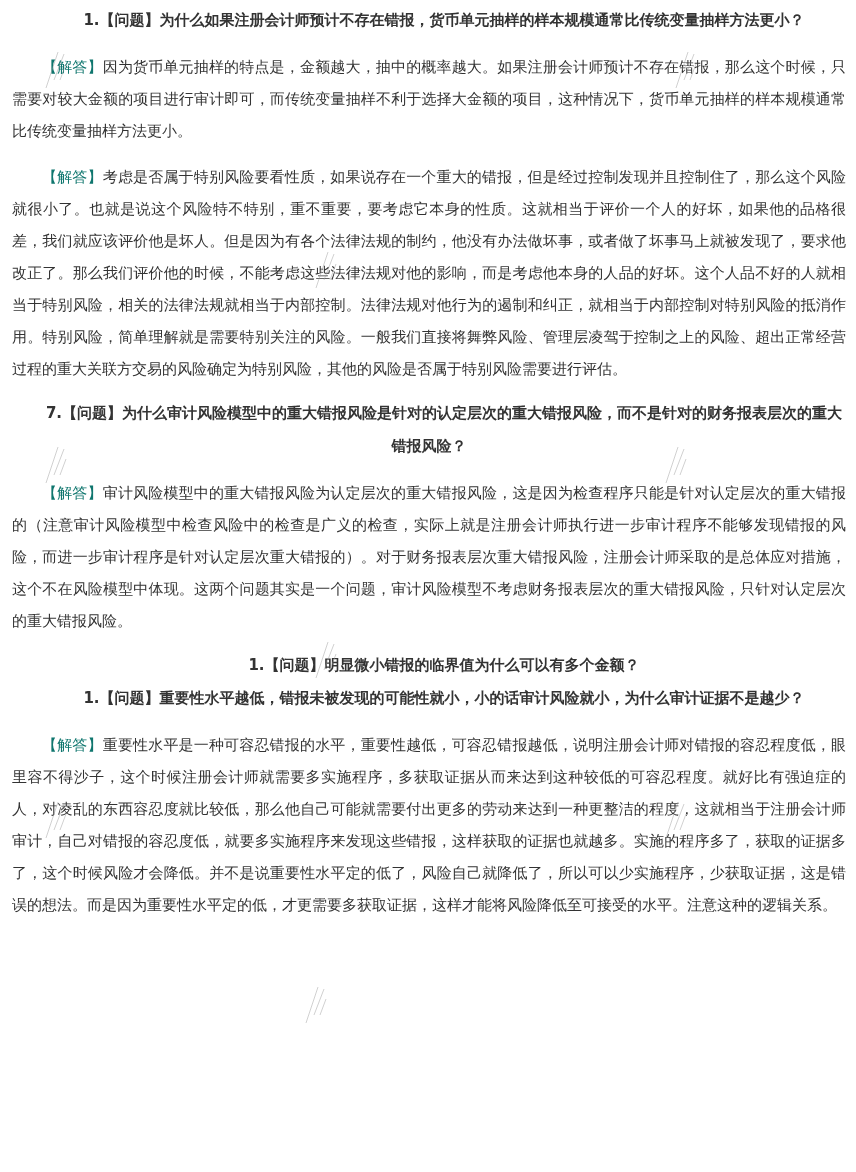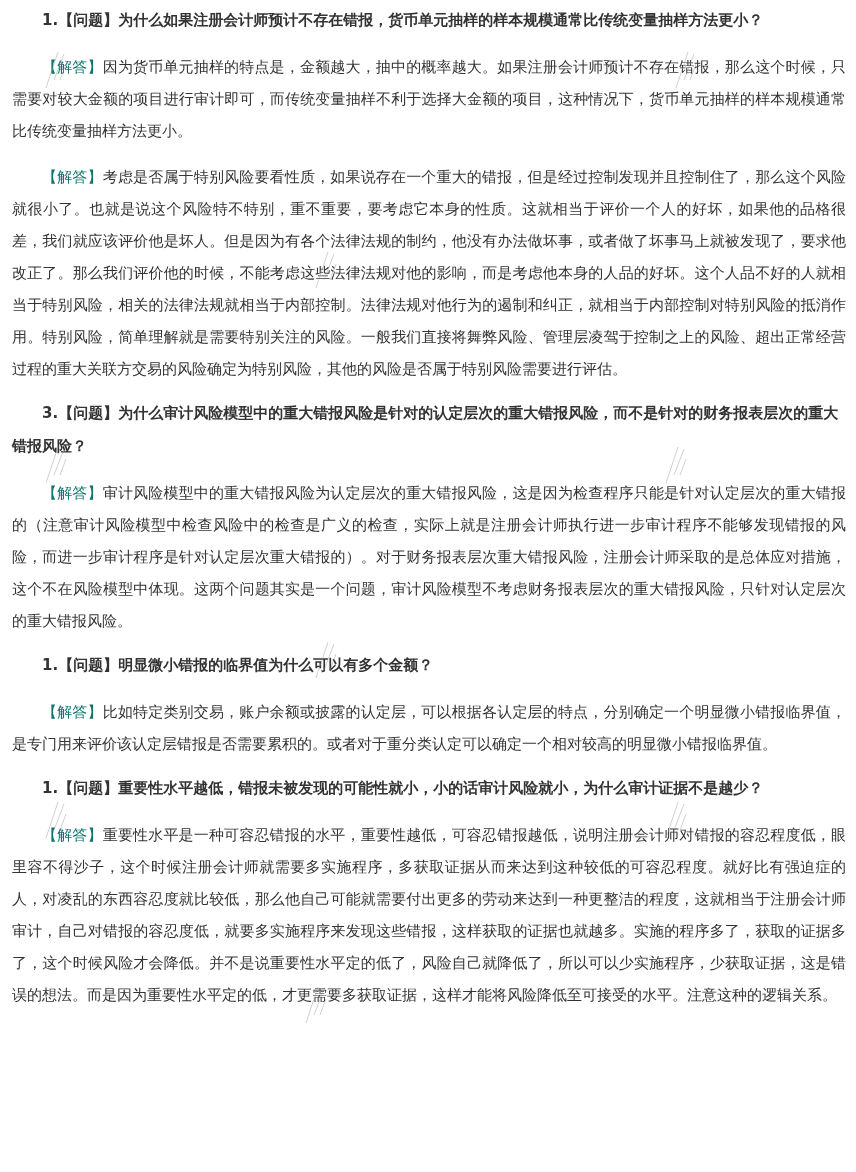--- a/index.html
+++ b/index.html
@@ -14,20 +14,21 @@
   .doc {
     padding: 0 10px 0 12px;
   }
   .q {
     font-size: 15px;
     font-weight: bold;
     color: #333333;
     line-height: 33px;
     margin: 0;
     text-indent: 30px;
+    text-align: center;
   }
   .q.first { margin-top: 4px; }
   .a {
     font-size: 15px;
     color: #333333;
     line-height: 32px;
     margin: 14px 0 12px 0;
     text-indent: 30px;
     text-align: justify;
   }
@@ -44,25 +45,24 @@
 </head>
 <body>
 
 <div class="doc">
 
   <p class="q first">1.【问题】为什么如果注册会计师预计不存在错报，货币单元抽样的样本规模通常比传统变量抽样方法更小？</p>
   <p class="a"><span class="label">【解答】</span><span>因为货币单元抽样的特点是，金额越大，抽中的概率越大。如果注册会计师预计不存在错报，那么这个时候，只需要对较大金额的项目进行审计即可，而传统变量抽样不利于选择大金额的项目，这种情况下，货币单元抽样的样本规模通常比传统变量抽样方法更小。</span></p>
 
   <p class="a"><span class="label">【解答】</span><span>考虑是否属于特别风险要看性质，如果说存在一个重大的错报，但是经过控制发现并且控制住了，那么这个风险就很小了。也就是说这个风险特不特别，重不重要，要考虑它本身的性质。这就相当于评价一个人的好坏，如果他的品格很差，我们就应该评价他是坏人。但是因为有各个法律法规的制约，他没有办法做坏事，或者做了坏事马上就被发现了，要求他改正了。那么我们评价他的时候，不能考虑这些法律法规对他的影响，而是考虑他本身的人品的好坏。这个人品不好的人就相当于特别风险，相关的法律法规就相当于内部控制。法律法规对他行为的遏制和纠正，就相当于内部控制对特别风险的抵消作用。特别风险，简单理解就是需要特别关注的风险。一般我们直接将舞弊风险、管理层凌驾于控制之上的风险、超出正常经营过程的重大关联方交易的风险确定为特别风险，其他的风险是否属于特别风险需要进行评估。</span></p>
 
-  <p class="q">3.【问题】为什么审计风险模型中的重大错报风险是针对的认定层次的重大错报风险，而不是针对的财务报表层次的重大错报风险？</p>
+  <p class="q">7.【问题】为什么审计风险模型中的重大错报风险是针对的认定层次的重大错报风险，而不是针对的财务报表层次的重大错报风险？</p>
   <p class="a"><span class="label">【解答】</span><span>审计风险模型中的重大错报风险为认定层次的重大错报风险，这是因为检查程序只能是针对认定层次的重大错报的（注意审计风险模型中检查风险中的检查是广义的检查，实际上就是注册会计师执行进一步审计程序不能够发现错报的风险，而进一步审计程序是针对认定层次重大错报的）。对于财务报表层次重大错报风险，注册会计师采取的是总体应对措施，这个不在风险模型中体现。这两个问题其实是一个问题，审计风险模型不考虑财务报表层次的重大错报风险，只针对认定层次的重大错报风险。</span></p>
 
   <p class="q">1.【问题】明显微小错报的临界值为什么可以有多个金额？</p>
-  <p class="a"><span class="label">【解答】</span><span>比如特定类别交易，账户余额或披露的认定层，可以根据各认定层的特点，分别确定一个明显微小错报临界值，是专门用来评价该认定层错报是否需要累积的。或者对于重分类认定可以确定一个相对较高的明显微小错报临界值。</span></p>
 
   <p class="q">1.【问题】重要性水平越低，错报未被发现的可能性就小，小的话审计风险就小，为什么审计证据不是越少？</p>
   <p class="a"><span class="label">【解答】</span><span>重要性水平是一种可容忍错报的水平，重要性越低，可容忍错报越低，说明注册会计师对错报的容忍程度低，眼里容不得沙子，这个时候注册会计师就需要多实施程序，多获取证据从而来达到这种较低的可容忍程度。就好比有强迫症的人，对凌乱的东西容忍度就比较低，那么他自己可能就需要付出更多的劳动来达到一种更整洁的程度，这就相当于注册会计师审计，自己对错报的容忍度低，就要多实施程序来发现这些错报，这样获取的证据也就越多。实施的程序多了，获取的证据多了，这个时候风险才会降低。并不是说重要性水平定的低了，风险自己就降低了，所以可以少实施程序，少获取证据，这是错误的想法。而是因为重要性水平定的低，才更需要多获取证据，这样才能将风险降低至可接受的水平。注意这种的逻辑关系。</span></p>
 
 </div>
 
 <svg class="wm" style="left:40px;top:50px;" viewBox="0 0 30 40">
     <path d="M18 2 L6 38 M24 4 L14 30 M26 14 L20 30" stroke="#999" stroke-width="1" fill="none"></path>
   </svg>
 <svg class="wm" style="left:670px;top:50px;" viewBox="0 0 30 40">

